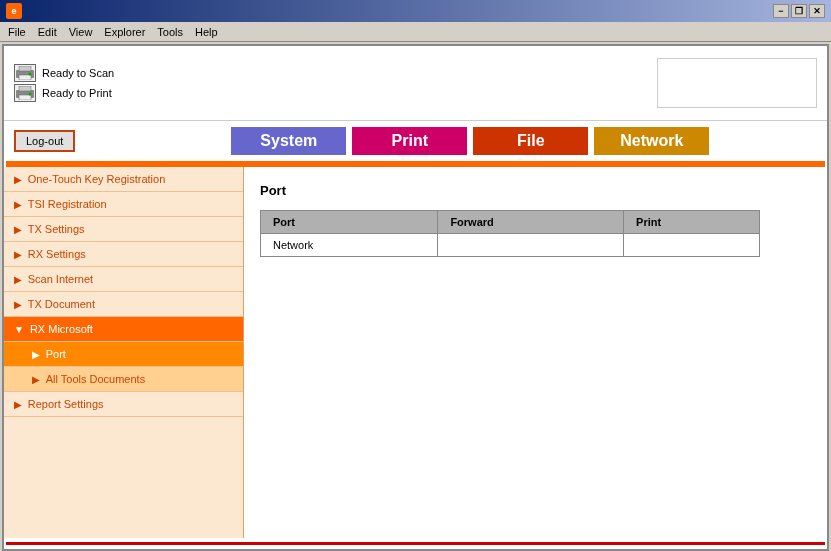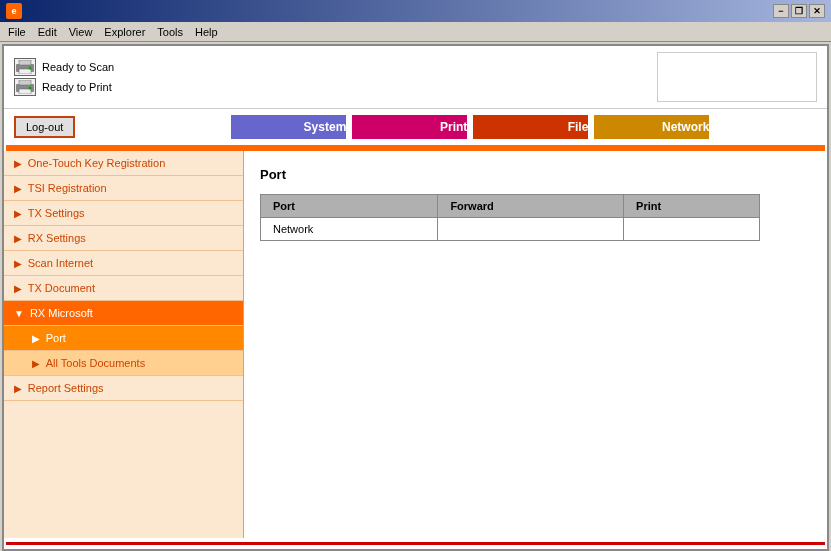--- a/index.html
+++ b/index.html
@@ -74,21 +74,21 @@
       border: 2px solid #888;
       height: calc(551px - 44px);
       display: flex;
       flex-direction: column;
     }
 
     
     .top-area {
       display: flex;
       align-items: center;
-      padding: 6px 10px;
+      padding: 12px 10px;
       border-bottom: 1px solid #ccc;
       gap: 10px;
       justify-content: center;
     }
     .status-icons {
       display: flex;
       flex-direction: column;
       gap: 2px;
     }
     .status-row {
@@ -124,27 +124,27 @@
     .logout-btn {
       border: 2px solid #c2410c;
       background: #e0e0e0;
       padding: 3px 10px;
       font-size: 11px;
       cursor: pointer;
       margin-right: 150px;
     }
     .tab-btn {
       padding: 5px 0;
-      font-size: 12px;
+      font-size: 16px;
       font-weight: bold;
       color: white;
       border: none;
       cursor: pointer;
       width: 115px;
-      text-align: right;
+      text-align: center;
     }
     .tab-system { background: #6666cc; }
     .tab-print { background: #cc0066; }
     .tab-scan { background: #cc3300; }
     .tab-network { background: #cc8800; }
 
     
     .orange-bar {
       height: 6px;
       background: #ff6600;

